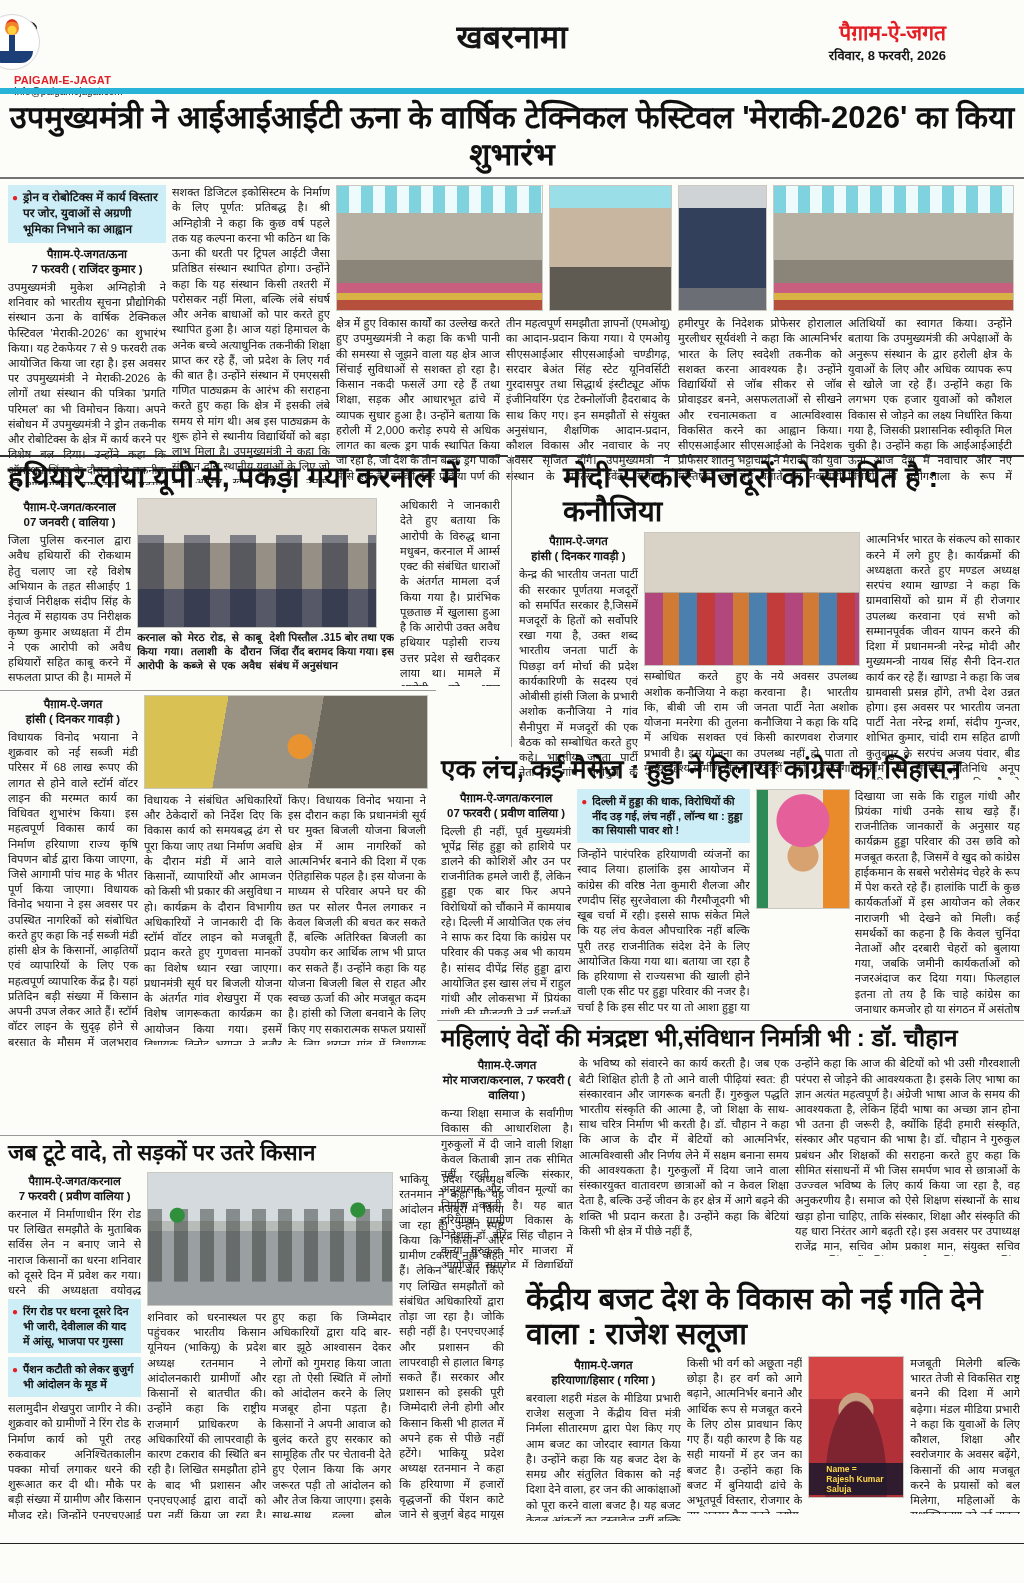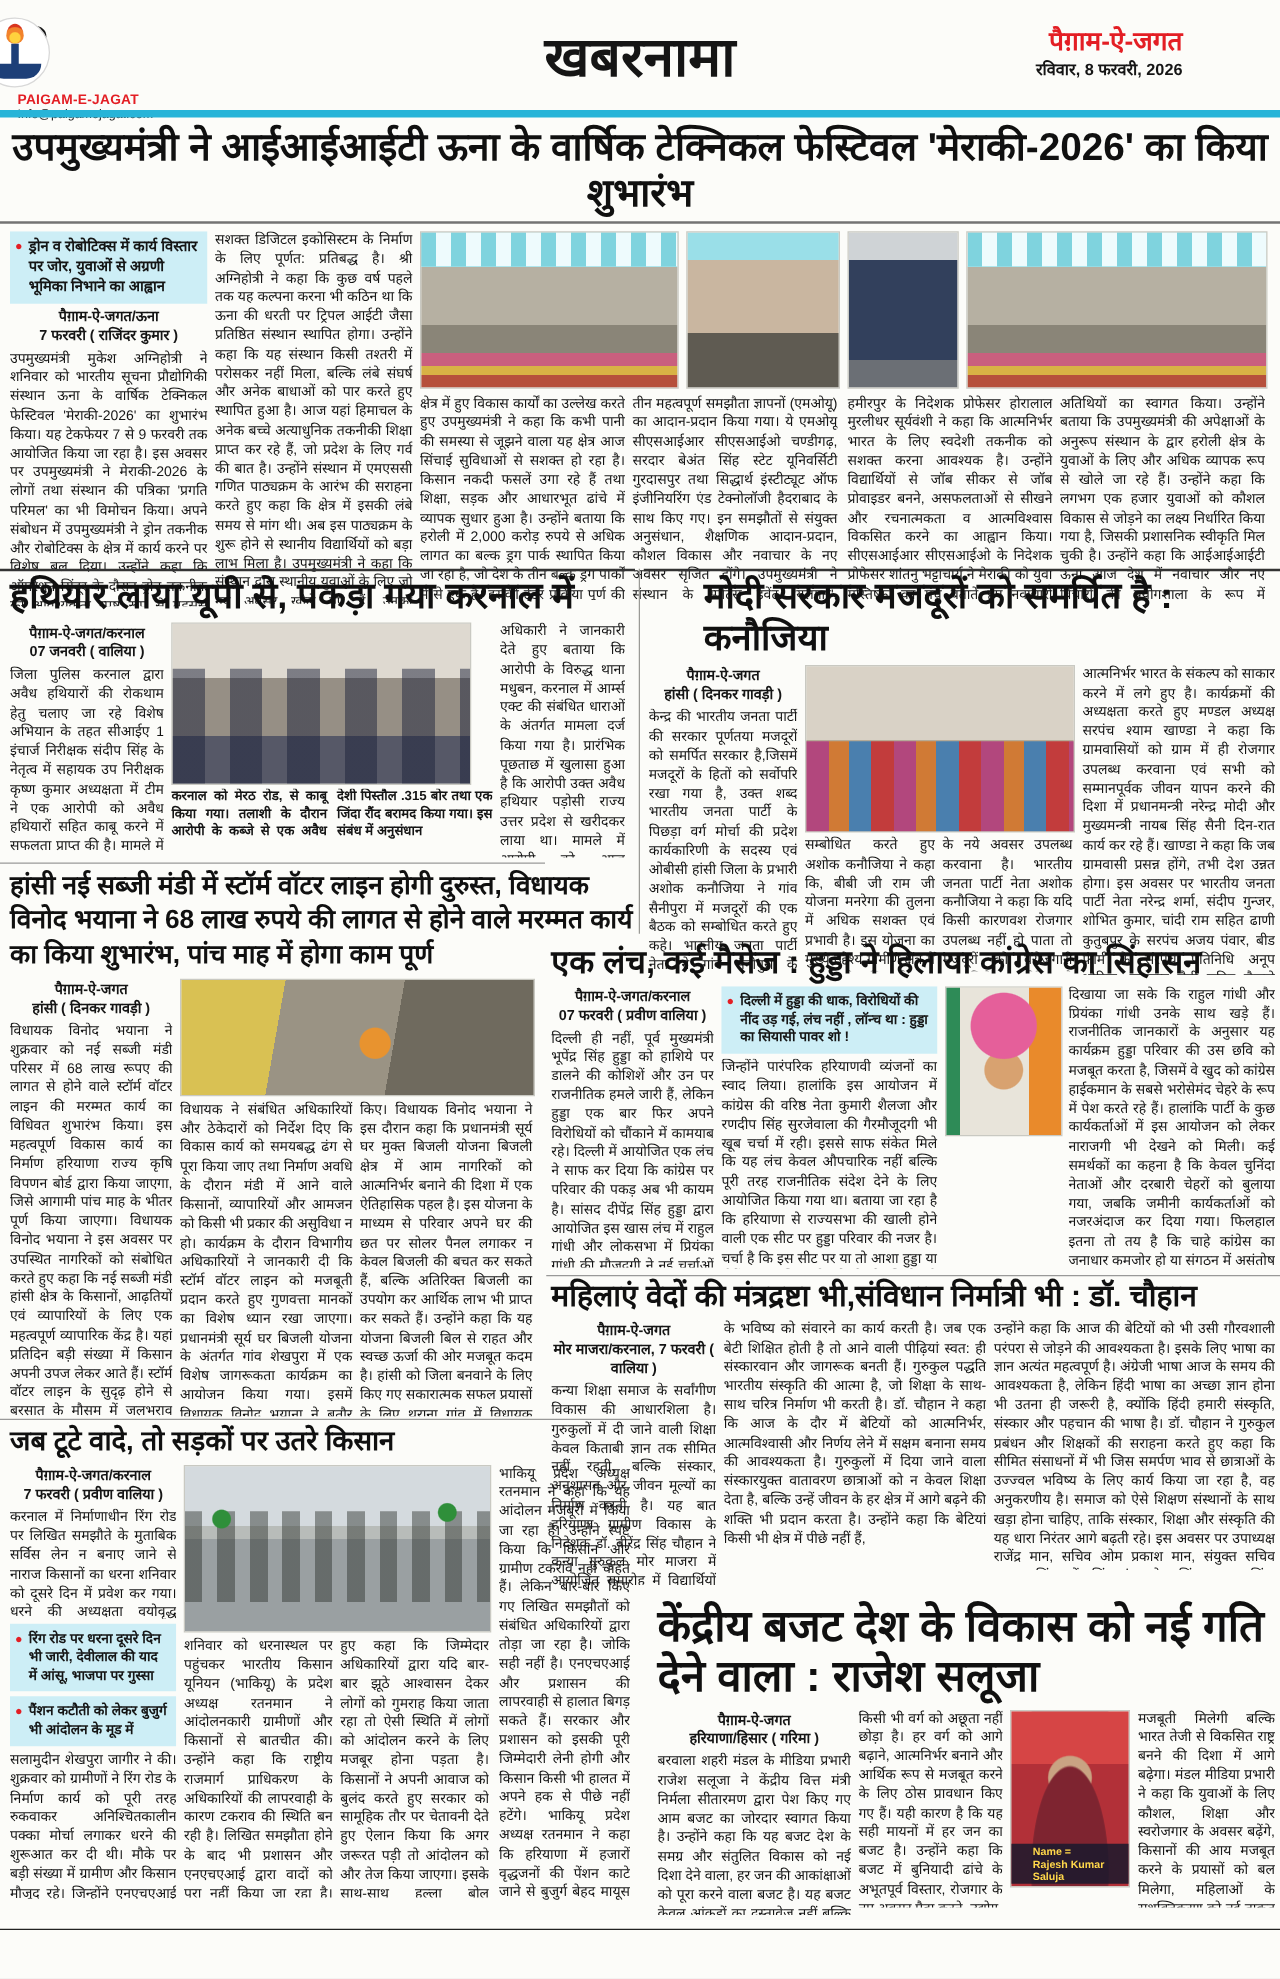--- a/index.html
+++ b/index.html
@@ -3,21 +3,21 @@
 <meta charset="utf-8">
 <style>
   html,body{margin:0;padding:0;background:#e8e8e4;}
   #page{position:relative;width:1024px;height:1583px;background:#fcfcf9;overflow:hidden;
         font-family:"Liberation Sans","DejaVu Sans",sans-serif;color:#151515;}
   .abs{position:absolute;}
   
   #pagenum{font-size:46px;font-weight:bold;line-height:1;}
   .brand-en{color:#e31e24;font-size:11px;font-weight:bold;letter-spacing:.2px;}
   .email{font-size:10px;color:#222;}
-  #section-title{font-size:44px;font-weight:bold;text-align:center;}
+  #section-title{font-size:32px;font-weight:bold;text-align:center;}
   .brand-hi{color:#e31e24;font-size:21px;font-weight:bold;text-align:right;}
   .date-line{font-size:13px;font-weight:bold;text-align:right;}
   #cyanbar{background:#27b4d8;}
   .logo{width:54px;height:54px;border-radius:50%;background:#fff;border:1px solid #d8d8d8;position:relative;}
   .logo .flame{position:absolute;left:20px;top:4px;width:14px;height:16px;border-radius:50% 50% 50% 50%/60% 60% 40% 40%;background:radial-gradient(circle at 50% 70%,#ffd23d 0 4px,#f2832b 5px 8px,#d8351f 9px);}
   .logo .stem{position:absolute;left:24px;top:20px;width:6px;height:18px;background:#1d3f78;}
   .logo .ribbon{position:absolute;left:6px;top:36px;width:42px;height:12px;border-radius:0 0 18px 18px;background:#1d3f78;}
   
   .headline{font-weight:bold;color:#101010;line-height:1.18;letter-spacing:0;}
   .hl-xl{font-size:31px;}
@@ -165,21 +165,20 @@
         <div class="flexrow" style="margin-top:3px;">
           <div class="col body-txt" style="width:104px;height:108px;">सम्बोधित करते हुए अशोक कनौजिया ने कहा कि, बीबी जी राम जी योजना मनरेगा की तुलना में अधिक सशक्त एवं प्रभावी है। इस योजना का मुख्य उद्देश्य ग्रामीण क्षेत्र में अधिक से अधिक रोजगार पैदा करना, साप्ताहिक मजदूरी भुगतान की व्यवस्था के साथ आजीविका</div>
           <div class="col body-txt" style="width:104px;height:108px;">के नये अवसर उपलब्ध करवाना है। भारतीय जनता पार्टी नेता अशोक कनौजिया ने कहा कि यदि किसी कारणवश रोजगार उपलब्ध नहीं हो पाता तो मजदूरों को बेरोजगारी भत्ता मिलेगा। कनौजिया ने कहा कि, प्रधानमन्त्री नरेन्द्र मोदी के नेतृत्व में ग्रामीण विकास और</div>
         </div>
       </div>
       <div class="col body-txt" style="width:158px;height:248px;">आत्मनिर्भर भारत के संकल्प को साकार करने में लगे हुए है। कार्यक्रमों की अध्यक्षता करते हुए मण्डल अध्यक्ष सरपंच श्याम खाण्डा ने कहा कि ग्रामवासियों को ग्राम में ही रोजगार उपलब्ध करवाना एवं सभी को सम्मानपूर्वक जीवन यापन करने की दिशा में प्रधानमन्त्री नरेन्द्र मोदी और मुख्यमन्त्री नायब सिंह सैनी दिन-रात कार्य कर रहे हैं। खाण्डा ने कहा कि जब ग्रामवासी प्रसन्न होंगे, तभी देश उन्नत होगा। इस अवसर पर भारतीय जनता पार्टी नेता नरेन्द्र शर्मा, संदीप गुन्जर, शोभित कुमार, चांदी राम सहित ढाणी कुतुबपुर के सरपंच अजय पंवार, बीड फार्म के सरपंच प्रतिनिधि अनूप भौरिया, रूपचन्द सैनी सहित सैकडो महिला-पुरूष उपस्थित थे।</div>
     </div>
   </div>
 
   <div class="abs" style="left:0;top:690px;width:436px;height:443px;border-top:1px solid #999;">
-    <div class="headline hl-2l" style="padding:4px 8px 2px;width:500px;">हांसी नई सब्जी मंडी में स्टॉर्म वॉटर लाइन होगी दुरुस्त, विधायक विनोद भयाना ने 68 लाख रुपये की लागत से होने वाले मरम्मत कार्य का किया शुभारंभ, पांच माह में होगा काम पूर्ण</div>
     <div class="flexrow" style="padding:4px 8px 0;">
       <div class="col" style="width:138px;">
         <div class="dateline">
           <div>पैग़ाम-ऐ-जगत</div>
           <div>हांसी ( दिनकर गावड़ी )</div>
         </div>
         <div class="body-txt" style="height:318px;">विधायक विनोद भयाना ने शुक्रवार को नई सब्जी मंडी परिसर में 68 लाख रूपए की लागत से होने वाले स्टॉर्म वॉटर लाइन की मरम्मत कार्य का विधिवत शुभारंभ किया। इस महत्वपूर्ण विकास कार्य का निर्माण हरियाणा राज्य कृषि विपणन बोर्ड द्वारा किया जाएगा, जिसे आगामी पांच माह के भीतर पूर्ण किया जाएगा। विधायक विनोद भयाना ने इस अवसर पर उपस्थित नागरिकों को संबोधित करते हुए कहा कि नई सब्जी मंडी हांसी क्षेत्र के किसानों, आढ़तियों एवं व्यापारियों के लिए एक महत्वपूर्ण व्यापारिक केंद्र है। यहां प्रतिदिन बड़ी संख्या में किसान अपनी उपज लेकर आते हैं। स्टॉर्म वॉटर लाइन के सुदृढ़ होने से बरसात के मौसम में जलभराव की समस्या पूरी तरह समाप्त होगी और मंडी परिसर में व्यापारिक गतिविधियां और अधिक सुचारू रूप से संचालित हो सकेंगी। उन्होंने कहा कि जल निकासी की समुचित व्यवस्था होने से मंडी परिसर स्वच्छ और सुव्यवस्थित रहेगा। उन्होंने कहा कि सरकार किसानों के हितों को सर्वोपरि मानते हुए कृषि से जुड़े बुनियादी ढांचे को लगातार मजबूत कर रही है और यह कार्य उसी दिशा में एक महत्वपूर्ण कदम है।</div>
       </div>
       <div style="width:284px;">
         <div class="ph ph-garland" style="width:282px;height:92px;"></div>
@@ -254,21 +253,21 @@
         <div class="flexrow" style="margin-top:4px;">
           <div class="col body-txt" style="width:119px;height:208px;">शनिवार को धरनास्थल पर पहुंचकर भारतीय किसान यूनियन (भाकियू) के प्रदेश अध्यक्ष रतनमान ने आंदोलनकारी ग्रामीणों और किसानों से बातचीत की। उन्होंने कहा कि राष्ट्रीय राजमार्ग प्राधिकरण के अधिकारियों की लापरवाही के कारण टकराव की स्थिति बन रही है। लिखित समझौता होने के बाद भी प्रशासन और एनएचएआई द्वारा वादों को पूरा नहीं किया जा रहा है। जिससे मजबूर होकर किसानों द्वारा को दोबारा आंदोलन का रास्ता अपनाना पड़ रहा है। धरनास्थल पर उपस्थित आंदोलनकारी किसानों को संबोधित करते हुए रतनमान ने शासन व प्रशासन को चेतावनी देते हुए कहा कि जब तक समझौते के अनुसार सर्विस लेन का निर्माण नहीं किया गया तो तब तक आंदोलन जारी रहेगा। रतनमान ने हैरानी जताते</div>
           <div class="col body-txt" style="width:119px;height:208px;">हुए कहा कि जिम्मेदार अधिकारियों द्वारा यदि बार-बार झूठे आश्वासन देकर लोगों को गुमराह किया जाता रहा तो ऐसी स्थिति में लोगों को आंदोलन करने के लिए मजबूर होना पड़ता है। किसानों ने अपनी आवाज को बुलंद करते हुए सरकार को सामूहिक तौर पर चेतावनी देते हुए ऐलान किया कि अगर जरूरत पड़ी तो आंदोलन को और तेज किया जाएगा। इसके साथ-साथ हल्ला बोल आंदोलन भी किया जाएगा। उन्होंने मुख्यमंत्री और जिला प्रशासन से मांग करते हुए कहा कि जल्द से जल्द सामूहिक बैठक बुलाकर इस समस्या का समाधान किया जाए। उन्होंने बताया कि शुक्रवार से पक्का मोर्चा किसानों द्वारा शुरू कर दिया गया है और किसी भी स्थिति में पीछे नहीं हटेंगे। आंदोलन का नेतृत्व भाकियू द्वारा किया जा रहा है।</div>
         </div>
       </div>
       <div class="col body-txt" style="width:110px;height:348px;">भाकियू प्रदेश अध्यक्ष रतनमान ने कहा कि यह आंदोलन मजबूरी में किया जा रहा है। उन्होंने स्पष्ट किया कि किसान और ग्रामीण टकराव नहीं चाहते हैं। लेकिन बार-बार किए गए लिखित समझौतों को संबंधित अधिकारियों द्वारा तोड़ा जा रहा है। जोकि सही नहीं है। एनएचएआई और प्रशासन की लापरवाही से हालात बिगड़ सकते हैं। सरकार और प्रशासन को इसकी पूरी जिम्मेदारी लेनी होगी और किसान किसी भी हालत में अपने हक से पीछे नहीं हटेंगे। भाकियू प्रदेश अध्यक्ष रतनमान ने कहा कि हरियाणा में हजारों वृद्धजनों की पेंशन काटे जाने से बुजुर्ग बेहद मायूस हैं। उन्हें अब स्व. चौधरी देवीलाल की याद सताने लगी है। उन्होंने कहा कि चौधरी देवीलाल ने वृद्धों का सम्मान करते हुए अपने शासनकाल में वृद्धों के लिए बुढ़ापा सम्मान भत्ता लागू किया था। अब पेंशन कटने से वृद्धजन आर्थिक और मानसिक संकट में आ गए हैं। रतनमान ने कहा कि पूर्व मुख्यमंत्री चौधरी देवीलाल ने बिना किसी आर्थिक शर्त के पेंशन व्यवस्था लागू की थी। ताकि बुजुर्गों को सम्मान के साथ जीवन जीने का अधिकार मिले।</div>
     </div>
   </div>
 
   <div class="abs" style="left:522px;top:1280px;width:502px;height:260px;">
-    <div class="headline" style="padding:2px 4px;font-size:35px;line-height:1.15;">केंद्रीय बजट देश के विकास को नई गति देने वाला : राजेश सलूजा</div>
+    <div class="headline" style="padding:2px 4px;font-size:30px;line-height:1.15;">केंद्रीय बजट देश के विकास को नई गति देने वाला : राजेश सलूजा</div>
     <div class="flexrow" style="padding:3px 4px 0;">
       <div class="col" style="width:158px;">
         <div class="dateline">
           <div>पैग़ाम-ऐ-जगत</div>
           <div>हरियाणा/हिसार ( गरिमा )</div>
         </div>
         <div class="body-txt" style="height:130px;">बरवाला शहरी मंडल के मीडिया प्रभारी राजेश सलूजा ने केंद्रीय वित्त मंत्री निर्मला सीतारमण द्वारा पेश किए गए आम बजट का जोरदार स्वागत किया है। उन्होंने कहा कि यह बजट देश के समग्र और संतुलित विकास को नई दिशा देने वाला, हर जन की आकांक्षाओं को पूरा करने वाला बजट है। यह बजट केवल आंकड़ों का दस्तावेज नहीं बल्कि 140 करोड़ देशवासियों के सपनों को साकार करने का रोडमैप है। राजेश सलूजा ने कहा कि इस बजट में गरीब, किसान, मजदूर, युवा, महिला, कर्मचारी, मध्यम वर्ग, व्यापारी और उद्यमी सभी के हितों का विशेष ध्यान रखा गया है। सरकार ने समाज के</div>
       </div>
       <div class="col body-txt" style="width:118px;height:158px;">किसी भी वर्ग को अछूता नहीं छोड़ा है। हर वर्ग को आगे बढ़ाने, आत्मनिर्भर बनाने और आर्थिक रूप से मजबूत करने के लिए ठोस प्रावधान किए गए हैं। यही कारण है कि यह सही मायनों में हर जन का बजट है। उन्होंने कहा कि बजट में बुनियादी ढांचे के अभूतपूर्व विस्तार, रोजगार के नए अवसर पैदा करने, उद्योग-धंधों को गति देने और गांव से लेकर शहर तक विकास पहुंचाने की स्पष्ट सोच दिखाई देती है। इससे न केवल अर्थव्यवस्था को</div>
       <div class="ph ph-redportrait" style="width:96px;height:140px;">

